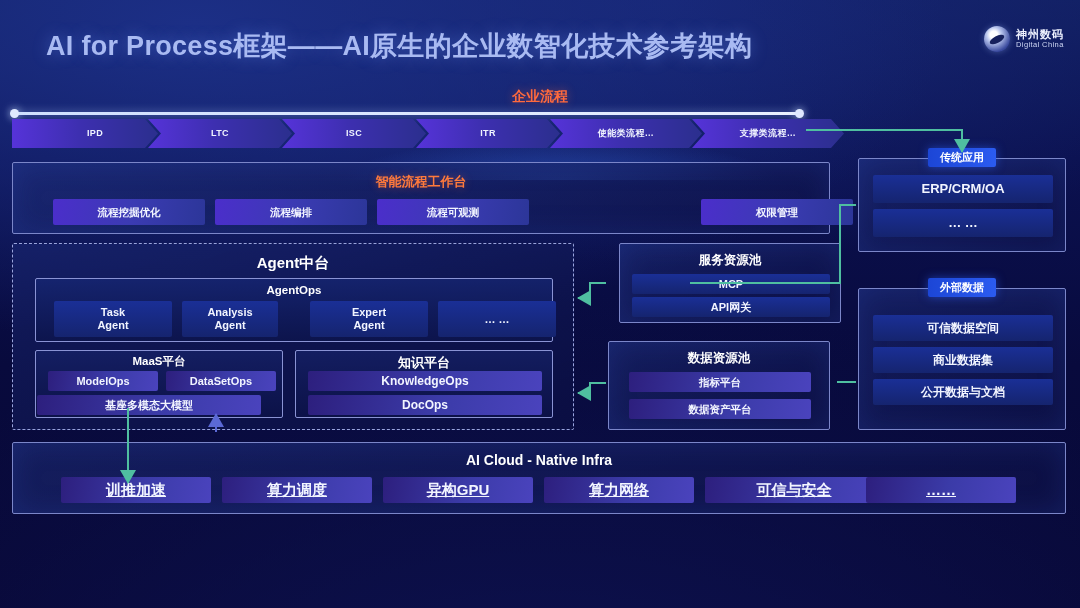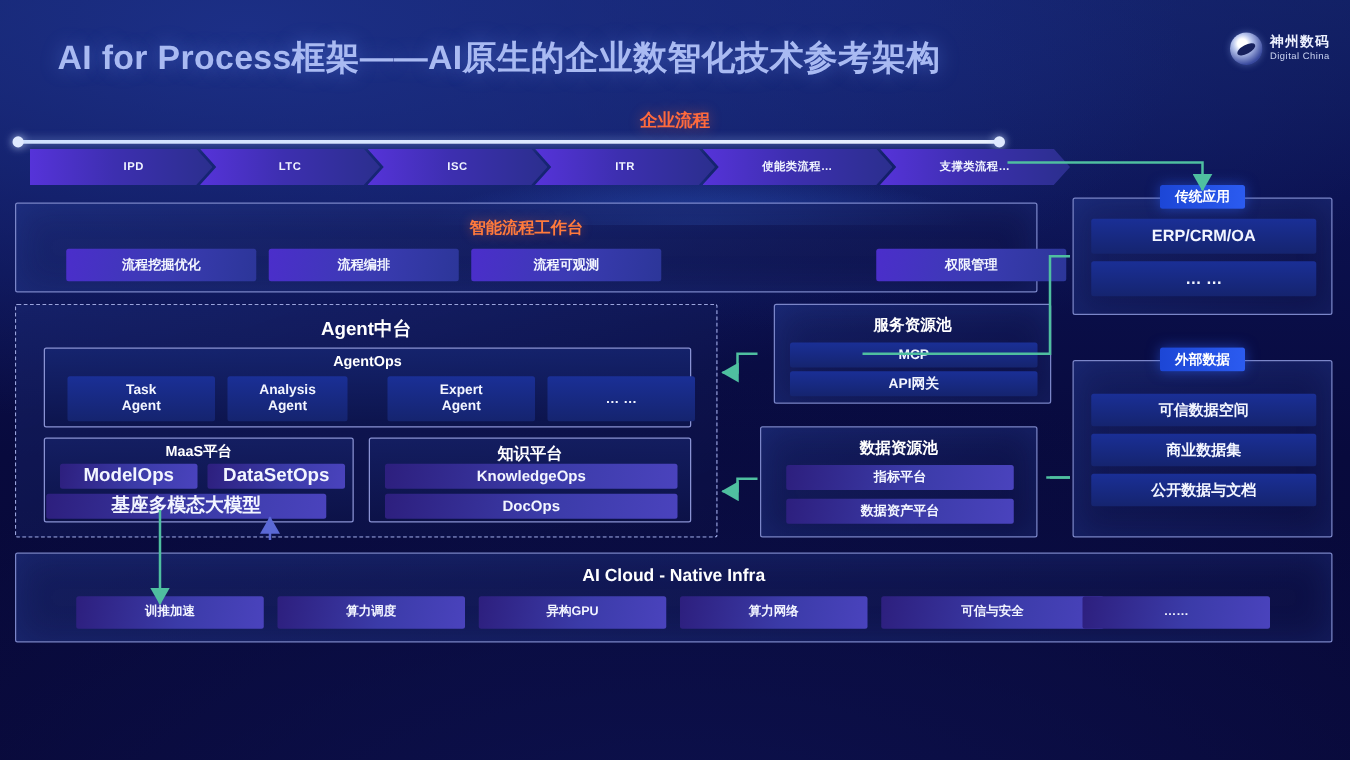--- a/index.html
+++ b/index.html
@@ -64,21 +64,21 @@
   .flow-dot.l { left: -2px; } .flow-dot.r { right: -2px; }
   .chev-row { position: absolute; left: 0; top: 7px; display: flex; }
   .chev {
     position: relative; height: 29px; line-height: 29px; text-align: center;
     font-size: 9px; font-weight: 700; color: #f0f4ff; letter-spacing: .4px;
     background: linear-gradient(90deg, #5633d9 0%, #3d2fb0 46%, #2b2f8e 100%);
     clip-path: polygon(0 0, calc(100% - 13px) 0, 100% 50%, calc(100% - 13px) 100%, 0 100%, 13px 50%);
     margin-left: -10px; white-space: nowrap;
   }
   .chev:first-child {
-    margin-left: 12px;
+    margin-left: 0;
     clip-path: polygon(0 0, calc(100% - 13px) 0, 100% 50%, calc(100% - 13px) 100%, 0 100%);
     padding-left: 20px;
   }
 
   
   .panel {
     position: absolute; border: 1px solid #7b86c9; border-radius: 2px;
     background: linear-gradient(150deg, rgba(30,45,120,.55), rgba(14,18,72,.65));
     box-shadow: inset 0 0 28px rgba(50,80,190,.22);
   }
@@ -111,21 +111,21 @@
   #agentops { position: absolute; left: 22px; top: 34px; width: 518px; height: 64px;
     border: 1px solid #8a93d4; border-radius: 2px;
     background: linear-gradient(180deg, rgba(22,38,115,.75), rgba(12,20,76,.8)); }
   #agentops .panel-title { top: 5px; font-size: 11.5px; color: #fff; }
   #agentops .chip { top: 22px; height: 36px; font-size: 11px; }
 
   #maas { position: absolute; left: 22px; top: 106px; width: 248px; height: 68px;
     border: 1px solid #8a93d4; border-radius: 2px;
     background: linear-gradient(180deg, rgba(22,34,105,.7), rgba(12,18,72,.8)); }
   #maas .panel-title { top: 3px; font-size: 11.5px; color: #fff; }
-  #maas .chip { font-size: 15px; }
+  #maas .chip { font-size: 11px; }
 
   #kp { position: absolute; left: 282px; top: 106px; width: 258px; height: 68px;
     border: 1px solid #8a93d4; border-radius: 2px;
     background: linear-gradient(180deg, rgba(22,34,105,.7), rgba(12,18,72,.8)); }
   #kp .panel-title { top: 3px; font-size: 13px; color: #fff; }
   #kp .chip { font-size: 12px; }
 
   
   #svcpool { left: 608px; top: 243px; width: 222px; height: 80px; margin-left: 11px; }
   #svcpool .panel-title { top: 8px; font-size: 12.5px; color: #fff; }
@@ -143,21 +143,21 @@
     padding: 2px 12px; border-radius: 2px; font-size: 11px; font-weight: 700;
     color: #fff; background: linear-gradient(90deg,#1c46d6,#2b5bf0);
     box-shadow: 0 0 10px rgba(45,95,240,.55); white-space: nowrap;
   }
   #legacy .chip { left: 14px; width: 180px; height: 28px; font-size: 13px; }
   #extdata .chip { left: 14px; width: 180px; height: 26px; font-size: 12px; }
 
   
   #aicloud { left: 12px; top: 442px; width: 1054px; height: 72px; }
   #aicloud .panel-title { top: 9px; font-size: 14px; color: #fff; }
-  #aicloud .chip { top: 34px; height: 26px; font-size: 10px; }
+  #aicloud .chip { top: 34px; height: 26px; font-size: 15px; text-decoration: underline; }
 
   svg.conn { position: absolute; left: 0; top: 0; width: 1080px; height: 608px; pointer-events: none; }
 </style>
 </head>
 <body>
 
 <div id="slide">
   <div id="headerGlow"></div>
 
   <div class="title">AI for Process框架——AI原生的企业数智化技术参考架构</div>

